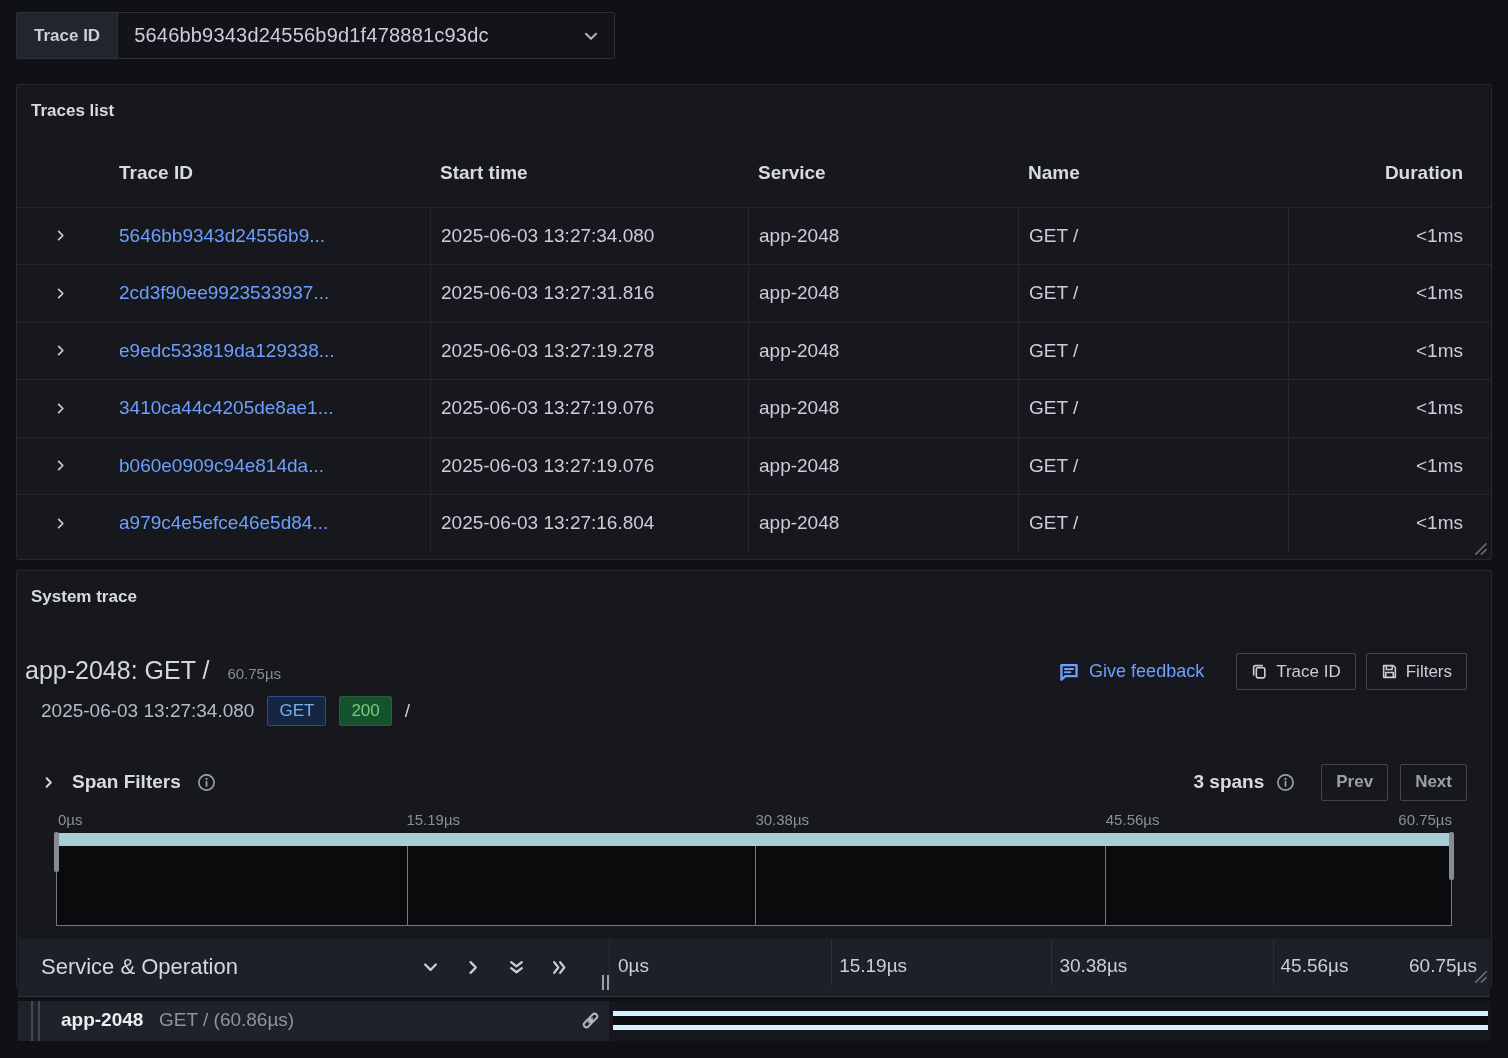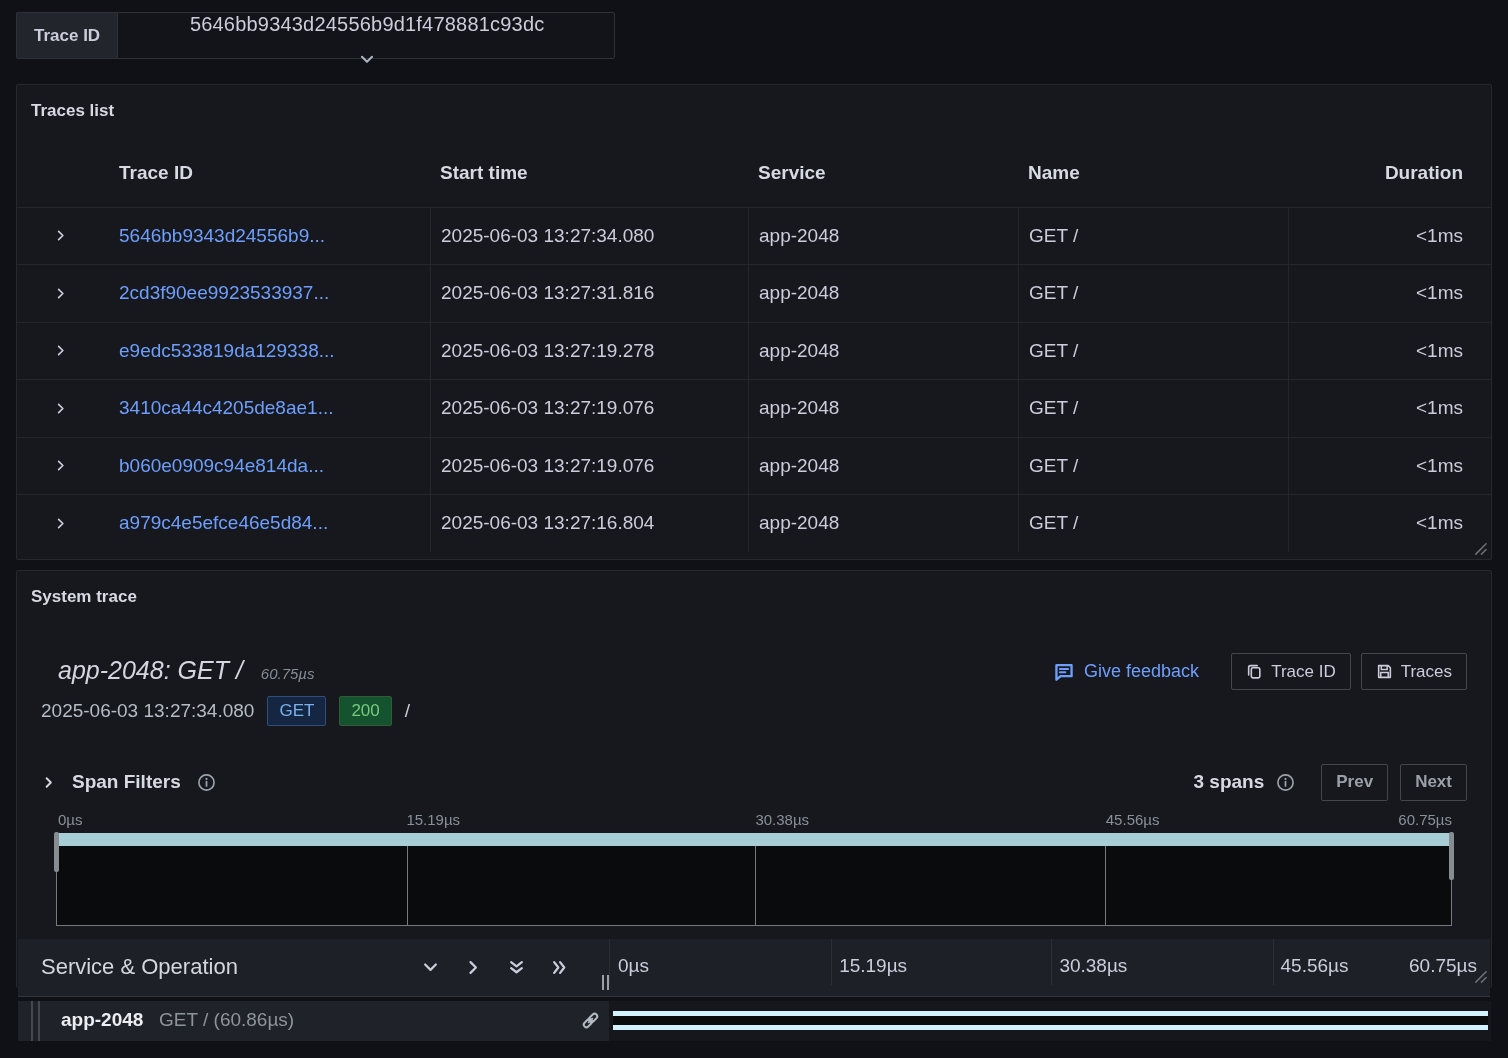--- a/index.html
+++ b/index.html
@@ -6,21 +6,21 @@
   html,body { width:1508px; height:1058px; background:#0f1117; overflow:hidden;
     font-family:"Liberation Sans","DejaVu Sans",sans-serif; color:#ccccdc; }
   svg { display:block; }
 
   
   .picker { position:absolute; left:16px; top:12px; height:47px; display:flex; }
   .picker-label { display:flex; align-items:center; padding:0 17px; background:#22252b;
     border:1px solid #2e3138; border-right:none; border-radius:2px 0 0 2px;
     font-size:17px; font-weight:600; color:#ccccdc; }
   .picker-value { display:flex; align-items:center; gap:14px; width:498px; padding:0 14px 0 16px;
-    background:#121419; border:1px solid #2e3138; border-radius:0 2px 2px 0;flex-direction:column; }
+    background:#121419; border:1px solid #2e3138; border-radius:0 2px 2px 0; }
   .picker-value .val { flex:1; font-size:20px; color:#ccccdc; letter-spacing:.2px; white-space:nowrap; }
 
   
   .panel { position:absolute; left:16px; width:1476px; background:#16181d;
     border:1px solid #25282e; border-radius:2px; }
   #traces-panel { top:84px; height:476px; }
   #system-panel { top:570px; height:418px; }
   .panel-title { position:absolute; top:16px; left:14px; font-size:17px; font-weight:700; color:#d8dae3; }
   .resize-corner { position:absolute; right:3px; bottom:3px; color:#6d7177; }
 
@@ -31,21 +31,21 @@
   .trace-table .hrow { height:48px; display:flex; align-items:center; font-weight:700; color:#d8dae3; }
   .trace-table .cell { display:flex; align-items:center; border-top:1px solid #23262c; color:#ccccdc; }
   .trace-table .cell.vline { border-left:1px solid #23262c; padding-left:10px; }
   .trace-table .hrow.vpad { padding-left:10px; }
   .trace-table .dur { justify-content:flex-end; padding-right:28px; }
   .trace-table .hdur { justify-content:flex-end; padding-right:28px; }
   .expander { display:flex; align-items:center; justify-content:flex-start; padding-left:36px; color:#aeb4bd; cursor:pointer; }
   .trace-link { color:#6e9fff; font-weight:500; cursor:pointer; text-decoration:none; white-space:nowrap; }
 
   
-  .trace-head-title { position:absolute; top:85px; left:41px; display:flex; align-items:baseline; gap:18px;font-style:italic; }
+  .trace-head-title { position:absolute; top:85px; left:8px; display:flex; align-items:baseline; gap:18px; }
   .trace-head-title .big { font-size:25px; font-weight:500; color:#d5d7e0; }
   .trace-head-title .dur { font-size:15px; color:#878d96; }
   .trace-sub { position:absolute; top:125px; left:24px; display:flex; align-items:center; gap:13px; }
   .trace-sub .ts { font-size:19px; color:#b6bcc6; }
   .badge { font-size:17px; font-weight:500; padding:4px 11px; border-radius:2px; line-height:1.2; }
   .badge.get { color:#79b0ec; background:#152642; border:1px solid #2d4e7e; }
   .badge.ok { color:#7bc97f; background:#14532d; border:1px solid #315a37; }
   .trace-sub .path { font-size:19px; color:#ccccdc; }
   .head-actions { position:absolute; top:82px; right:24px; display:flex; align-items:center; gap:10px; }
   .feedback-link { display:flex; align-items:center; gap:9px; color:#6e9fff; font-size:18px;
@@ -245,21 +245,21 @@
       </span>
       <span>Trace ID</span>
     </button>
     <button class="btn">
       <span>
         <svg width="17" height="17" viewBox="0 0 16 16">
             <path d="M2.5 2.5h9l2 2v9h-11z" fill="none" stroke="currentColor" stroke-width="1.5" stroke-linejoin="round"></path>
             <path d="M5 2.8v3.4h5.5V2.8M4.5 13.2V9h7v4.2" fill="none" stroke="currentColor" stroke-width="1.4"></path>
           </svg>
       </span>
-      <span>Traces</span>
+      <span>Filters</span>
     </button>
   </div>
 
   <div class="filters-row">
     <span class="filters-left">
       <span>
         <svg width="15" height="15" viewBox="0 0 16 16">
             <path d="M6 3.5L10.5 8 6 12.5" stroke="#d8dae3" stroke-width="2" fill="none" stroke-linecap="round" stroke-linejoin="round"></path>
           </svg>
       </span>

